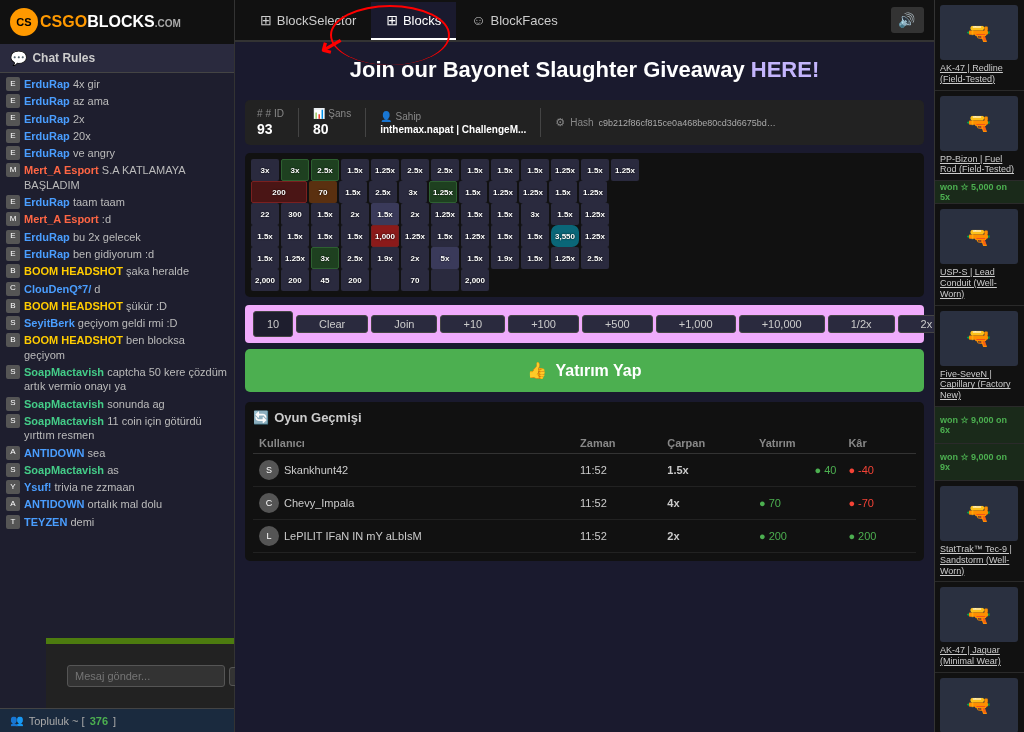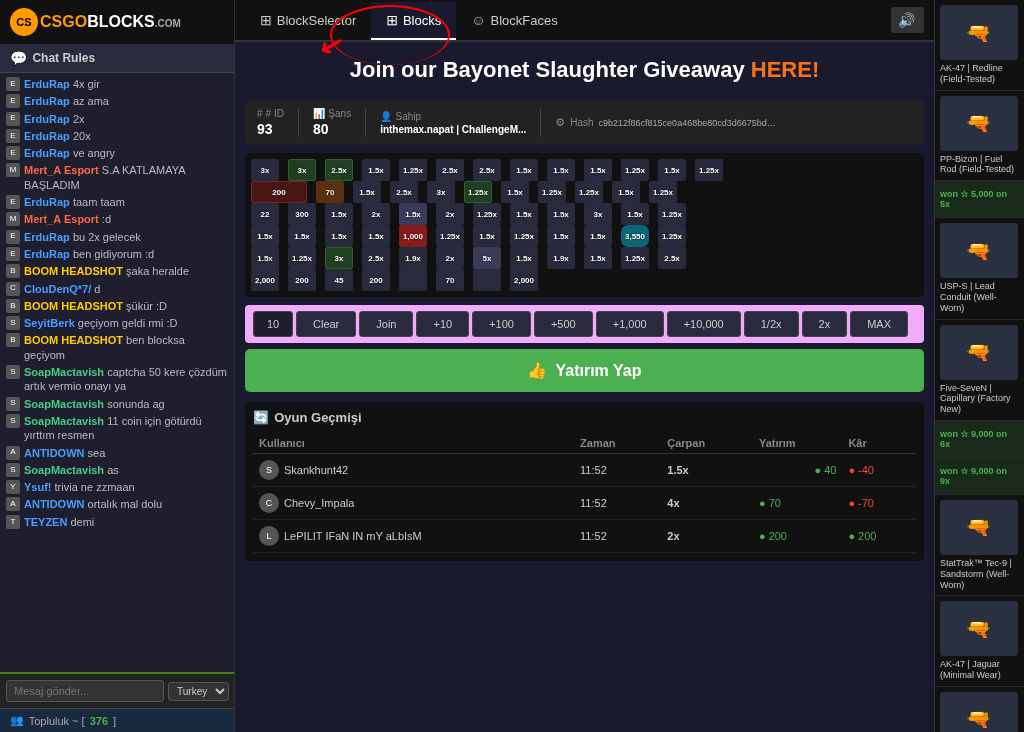--- a/index.html
+++ b/index.html
@@ -71,26 +71,27 @@
       min-width: 14px;
       display: flex; align-items: center; justify-content: center;
       font-size: 8px; color: #fff;
     }
     .chat-msg .username {
       color: #4a9eff; font-weight: bold; cursor: pointer;
     }
     .chat-msg .msg-content { color: #bbb; }
 
     .chat-input-area {
-      padding: 6px;
+      padding: 21px;
       background: #222;
-      border-top: 2px solid #4d7c0f;
+      border-top: 6px solid #4d7c0f;
       display: flex;
       gap: 4px;
       align-items: center;
+      margin-left: 46px;
     }
     .chat-input {
       flex: 1;
       background: #333;
       border: 1px solid #555;
       border-radius: 3px;
       color: #ccc;
       padding: 4px 7px;
       font-size: 11px;
     }
@@ -298,34 +299,34 @@
     }
     .right-item-img {
       width: 78px; height: 55px;
       background: #2a2a3e;
       border-radius: 3px;
       margin-bottom: 3px;
       display: flex; align-items: center; justify-content: center;
       font-size: 8px; color: #666;
     }
     .right-item-title {
-      color: #ccc; font-size: 9px; line-height: 1.2;
+      color: #ccc; font-size: 9px; line-height: 1.2; text-decoration: underline;
     }
     .right-item-won {
       color: #4caf50; font-size: 9px; font-weight: bold;
     }
 
     
     ::-webkit-scrollbar { width: 5px; }
     ::-webkit-scrollbar-track { background: #111; }
     ::-webkit-scrollbar-thumb { background: #444; border-radius: 3px; }
 
     .mega-row {
       display: flex;
-      gap: 9px;
+      gap: 2px;
       align-items: center;
     }
 
     .block-sm {
       width: 28px;
       height: 22px;
       border-radius: 2px;
       display: flex;
       align-items: center;
       justify-content: center;
@@ -359,26 +360,26 @@
       width: 40px;
       height: 26px;
       background: #1e1e2e;
       border: 1px solid #444;
       color: #ccc;
       text-align: center;
       font-size: 11px;
       border-radius: 3px;
     }
     .action-btn {
-      height: 26px;
+      height: 18px;
       background: #2a2a3e;
       border: 1px solid #444;
       color: #ccc;
       font-size: 11px;
-      padding: 0 16px;
+      padding: 0 22px;
       border-radius: 3px;
       cursor: pointer;
       white-space: nowrap;
     }
 
     .bet-amount-row {
       display: flex;
       align-items: center;
       gap: 3px;
     }
@@ -532,21 +533,21 @@
       <span>BlockFaces</span>
     </div>
     <div class="nav-spacer"></div>
     <button class="sound-btn">🔊</button>
   </div>
 
   <div class="main-body">
 
     <div class="giveaway-banner">
       <span>Join our Bayonet Slaughter Giveaway</span>
-      <span style="color:#f97316;text-align:center;">HERE!</span>
+      <span style="color:#c4b5fd;text-align:center;">HERE!</span>
     </div>
 
     <div class="game-info-row">
       <div class="game-info-col">
         <div class="game-info-label">
           <span>#</span>
           <span># ID</span>
         </div>
         <div class="game-info-value">93</div>
       </div>
@@ -886,21 +887,21 @@
         <span style="font-size:20px;">🔫</span>
       </div>
       <div class="right-item-title">AK-47 | Redline (Field-Tested)</div>
     </div>
       <div class="right-item">
       <div class="right-item-img" style="background:#2a3040;">
         <span style="font-size:20px;">🔫</span>
       </div>
       <div class="right-item-title">PP-Bizon | Fuel Rod (Field-Tested)</div>
     </div>
-      <div class="right-item" style="background: rgb(26, 42, 26); padding: 8px 5px;">
+      <div class="right-item" style="background: rgb(26, 42, 26); padding: 1px 5px;">
         <div class="right-item-won">won ☆ 5,000 on 5x</div>
       </div>
       <div class="right-item">
       <div class="right-item-img" style="background:#2a3040;">
         <span style="font-size:20px;">🔫</span>
       </div>
       <div class="right-item-title">USP-S | Lead Conduit (Well-Worn)</div>
     </div>
       <div class="right-item">
       <div class="right-item-img" style="background:#2a3040;">

